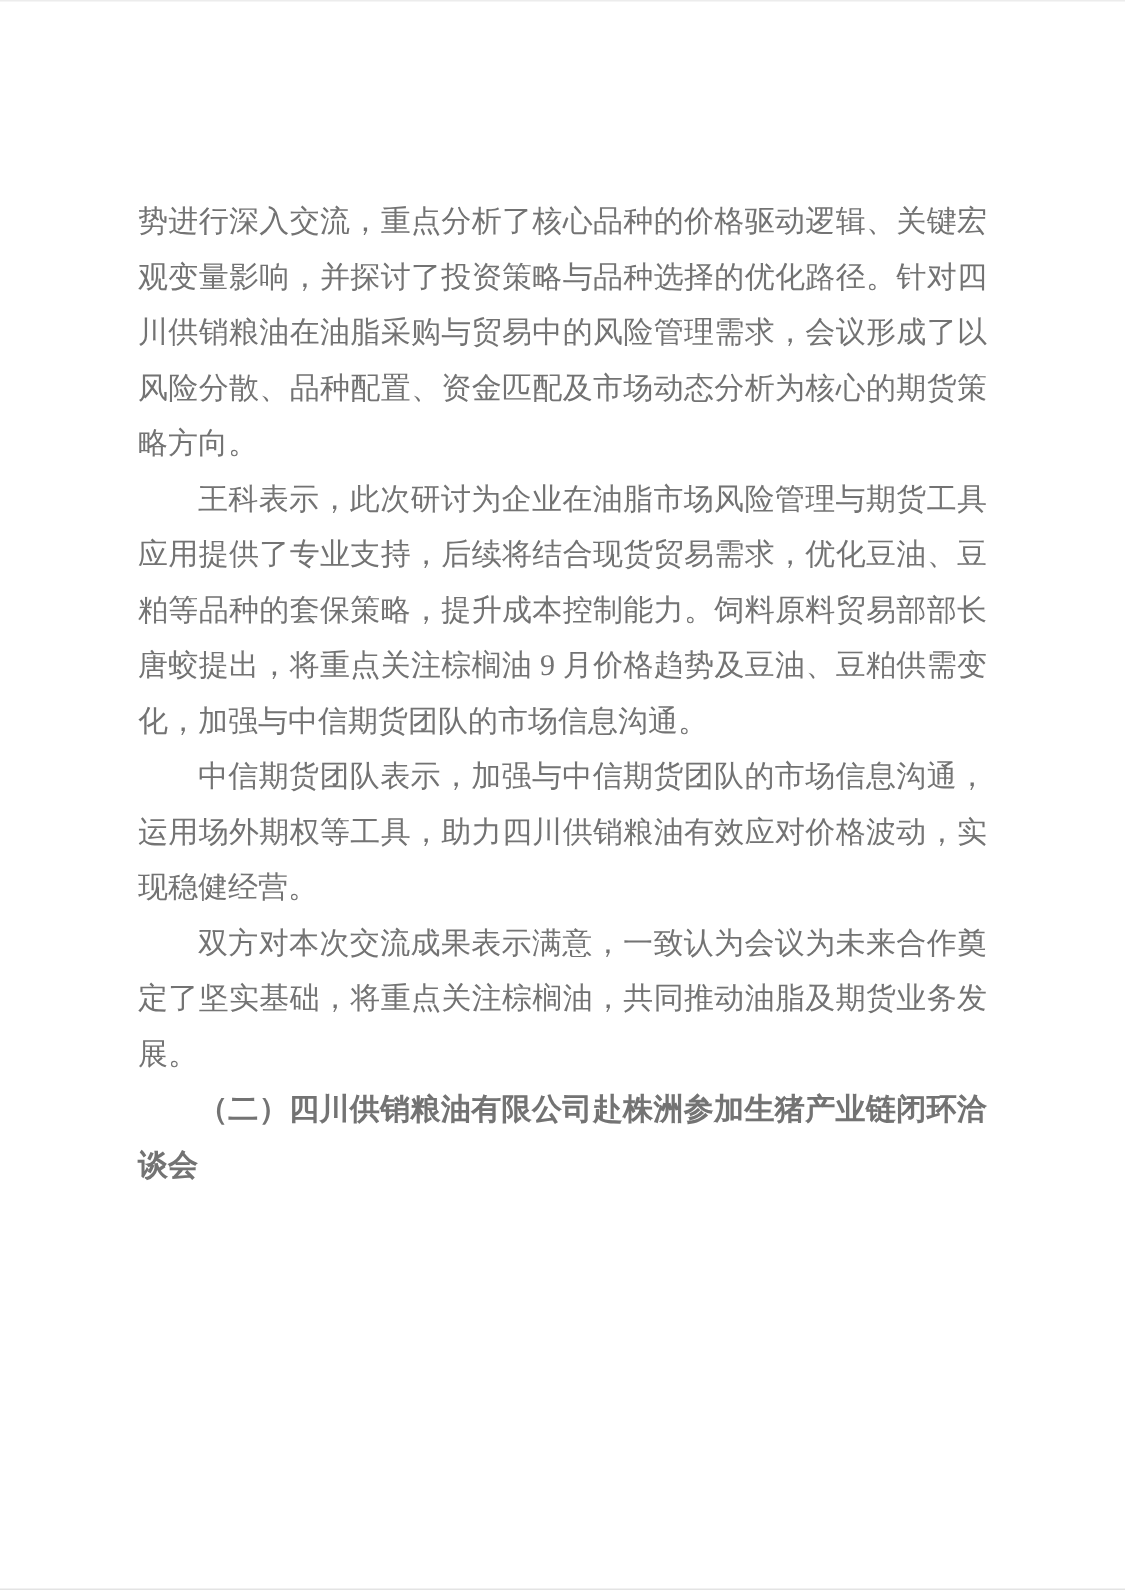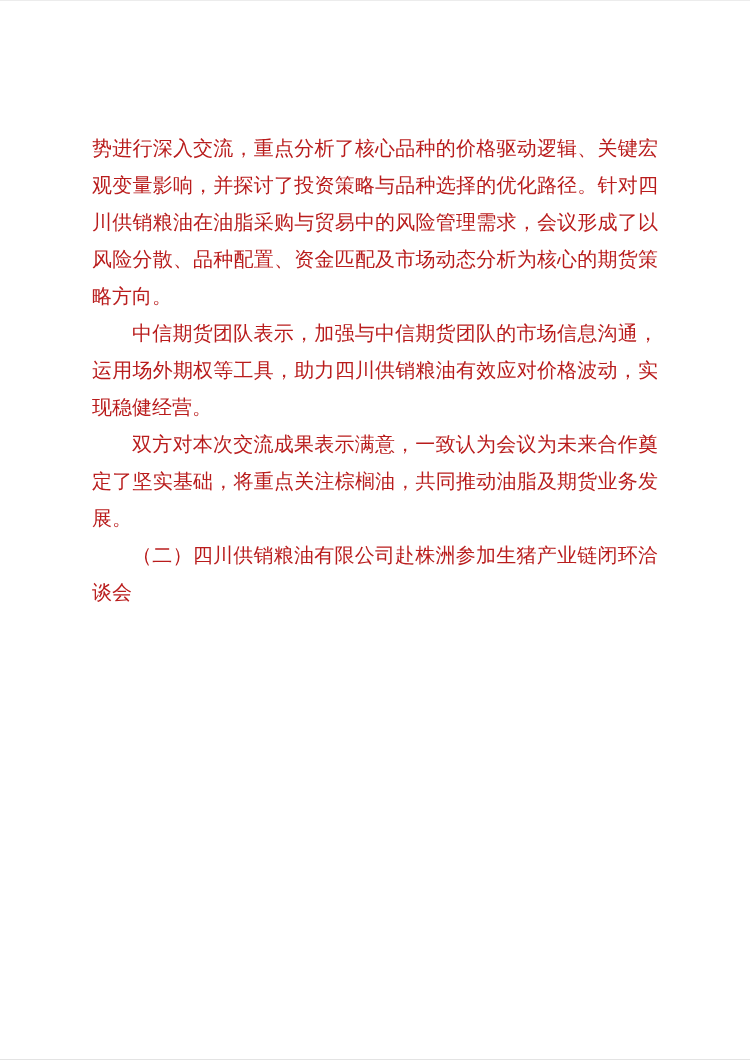--- a/index.html
+++ b/index.html
@@ -19,35 +19,36 @@
     background: #ffffff;
     border-top: 1px solid #ececec;
     border-bottom: 1px solid #e3e3e3;
     padding: 129px 92px 0 92px;
   }
   .doc-body p {
     margin: 0;
     font-family: "Liberation Serif", "DejaVu Serif", serif;
     font-size: 20px;
     line-height: 37px;
-    color: #b91c1c;
+    color: #737373;
     text-align: justify;
     text-justify: inter-ideograph;
     word-break: normal;
   }
   .doc-body p.indent {
     text-indent: 2em;
   }
   .doc-body p.heading {
-    font-weight: normal;
+    font-weight: bold;
   }
 </style>
 </head>
 <body>
 
 <div class="page">
   <div class="doc-body">
       <p class="">势进行深入交流，重点分析了核心品种的价格驱动逻辑、关键宏观变量影响，并探讨了投资策略与品种选择的优化路径。针对四川供销粮油在油脂采购与贸易中的风险管理需求，会议形成了以风险分散、品种配置、资金匹配及市场动态分析为核心的期货策略方向。</p>
+      <p class="indent ">王科表示，此次研讨为企业在油脂市场风险管理与期货工具应用提供了专业支持，后续将结合现货贸易需求，优化豆油、豆粕等品种的套保策略，提升成本控制能力。饲料原料贸易部部长唐蛟提出，将重点关注棕榈油 9 月价格趋势及豆油、豆粕供需变化，加强与中信期货团队的市场信息沟通。</p>
       <p class="indent ">中信期货团队表示，加强与中信期货团队的市场信息沟通，运用场外期权等工具，助力四川供销粮油有效应对价格波动，实现稳健经营。</p>
       <p class="indent ">双方对本次交流成果表示满意，一致认为会议为未来合作奠定了坚实基础，将重点关注棕榈油，共同推动油脂及期货业务发展。</p>
       <p class="indent heading">（二）四川供销粮油有限公司赴株洲参加生猪产业链闭环洽谈会</p>
     </div>
 </div>
 
 </body></html>

